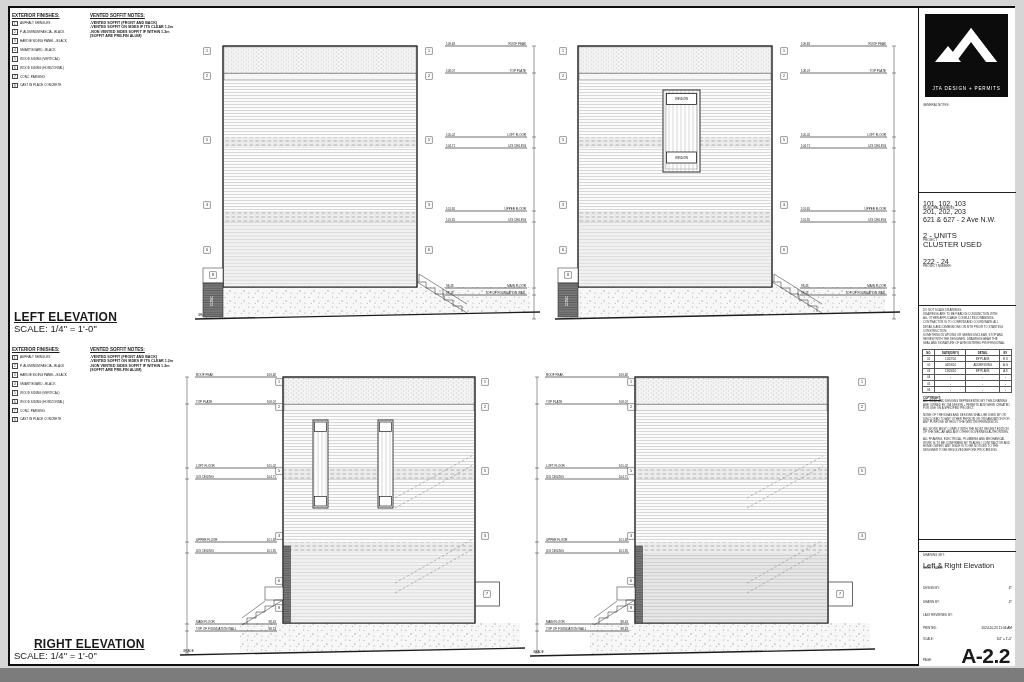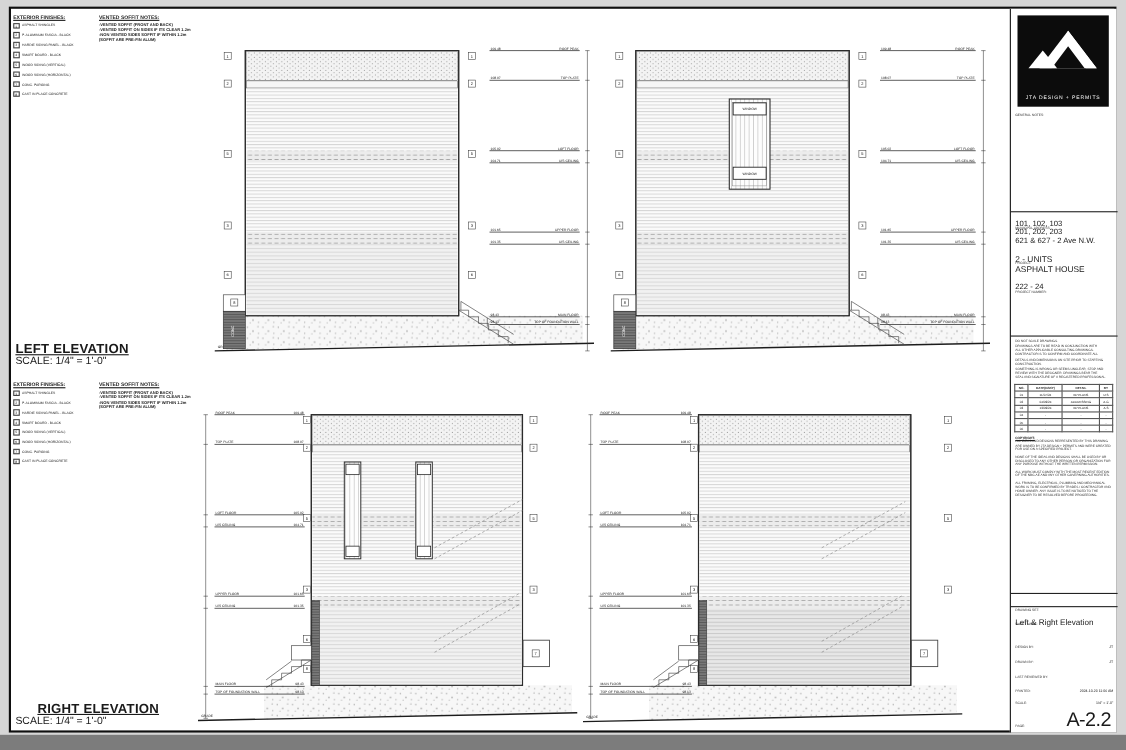--- a/index.html
+++ b/index.html
@@ -39,21 +39,21 @@
   .cpy { margin-bottom:3px; }
   .cpy-h { font-size:2.9px; font-weight:bold; text-decoration:underline; padding-left:4px; }
   .cpy-b { font-size:2.9px; line-height:1.25; color:#333; padding:0 3px 0 4px; }
   table.rev { border-collapse:collapse; margin-left:3px; width:90px; }
   table.rev th, table.rev td { border:0.5px solid #555; font-size:2.8px; padding:0.6px 1px; text-align:center; font-weight:normal; color:#222; }
   table.rev th { font-weight:bold; }
   .sheetname { font-size:7.4px; padding-left:4px; white-space:nowrap; }
   .kv { position:absolute; left:0; width:97px; display:flex; justify-content:space-between; padding:0 4px; }
   .kv .k { font-size:3px; color:#333; white-space:nowrap; }
   .kv .v { font-size:3.2px; color:#111; white-space:nowrap; }
-  .page-big { position:absolute; right:5px; top:636px; font-size:18px; font-weight:400; letter-spacing:-0.5px; }
+  .page-big { position:absolute; right:5px; top:636px; font-size:21px; font-weight:700; letter-spacing:-0.5px; }
   .page-label { position:absolute; left:4px; top:650px; font-size:3px; color:#333; }
 </style>
 </head>
 <body>
 
 <div class="root">
 
   <div class="sheet"></div>
 
   <svg width="0" height="0" style="position:absolute">
@@ -577,21 +577,21 @@
       <div>
           <div class="addr">101, 102, 103</div>
           <div class="addr">201, 202, 203</div>
           <div class="addr">621 &amp; 627 - 2 Ave N.W.</div>
         </div>
     </div>
     <div class="sect" style="top:219px;"><span class="tiny-label">PROJECT:</span></div>
     <div class="sect" style="top:224px;">
       <div>
           <div class="proj">2 - UNITS</div>
-          <div class="proj">ASPHALT HOUSE</div>
+          <div class="proj">CLUSTER USED</div>
         </div>
     </div>
     <div class="sect" style="top:245px;"><span class="tiny-label">PROJECT NUMBER:</span></div>
     <div class="sect pnum" style="top:250px;">222 - 24</div>
 
     <div class="tb-rule" style="top:297px;"></div>
     <div class="sect micro" style="top:301px;">
       <div>
           <div>DO NOT SCALE DRAWINGS.</div>
           <div>DRAWINGS ARE TO BE READ IN CONJUNCTION WITH</div>

